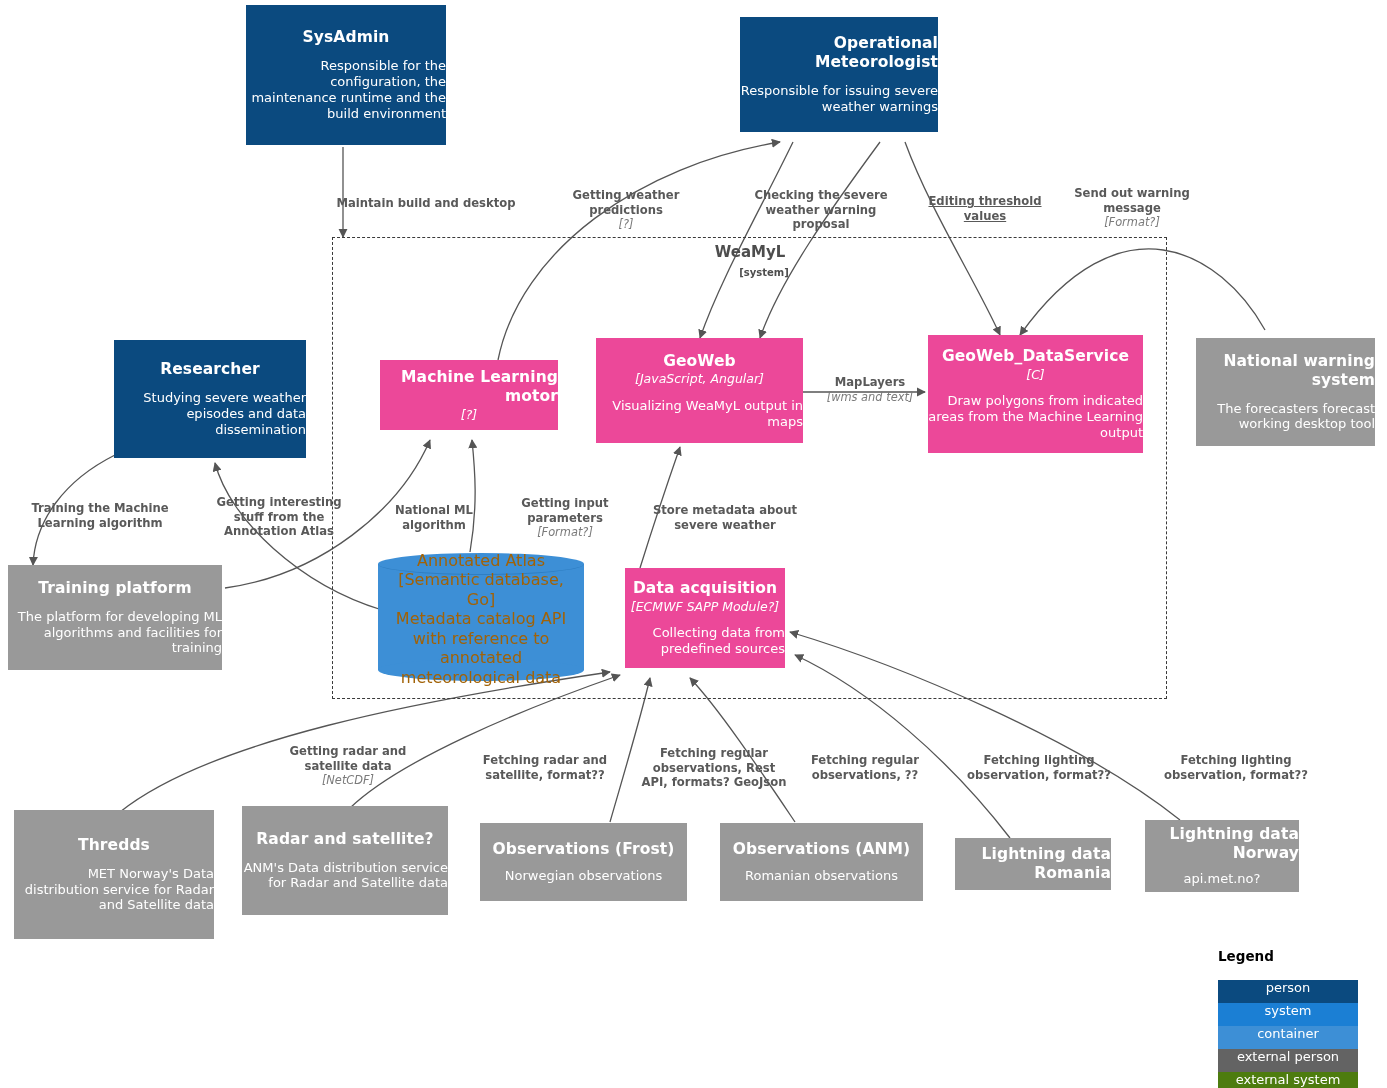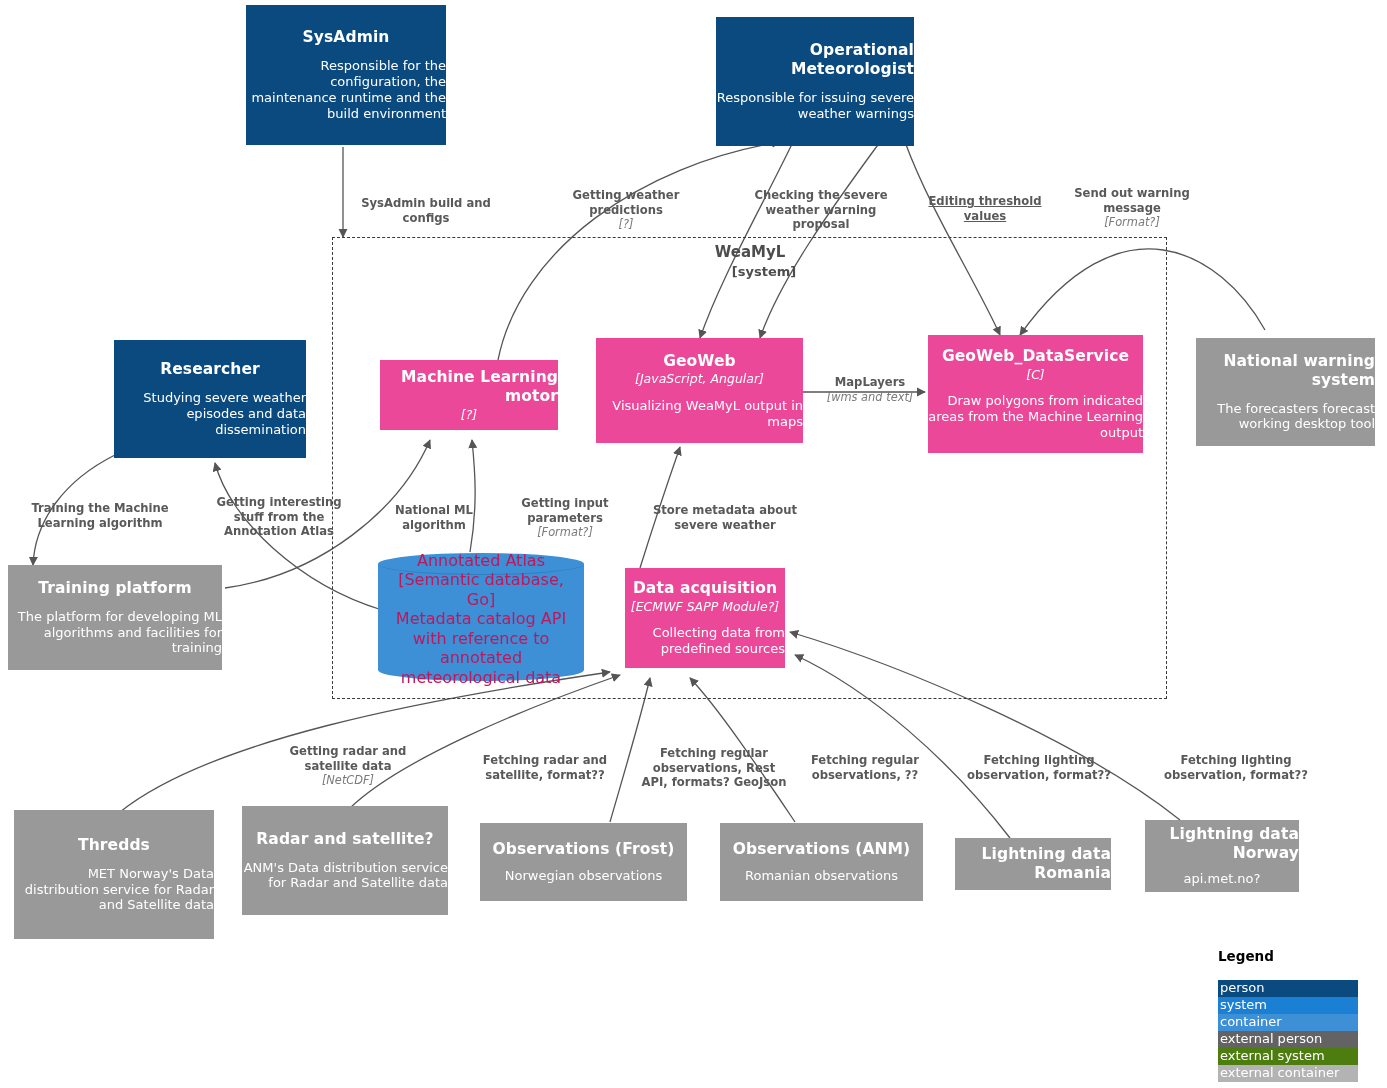--- a/index.html
+++ b/index.html
@@ -89,21 +89,21 @@
     box-sizing: border-box;
   }
   .db .db-text {
     position: absolute;
     left: 0; right: 0; top: 0; bottom: 0;
     display: flex;
     flex-direction: column;
     align-items: center;
     justify-content: center;
     text-align: center;
-    color: #be185d;
+    color: #a16207;
     padding: 14px 12px 10px;
     box-sizing: border-box;
     line-height: 1.22;
   }
 
   
   .boundary {
     position: absolute;
     border: 1.6px dashed #3a3a3a;
     box-sizing: border-box;
@@ -111,21 +111,21 @@
   }
   .boundary-label {
     position: absolute;
     text-align: center;
     color: #4d4d4d;
     font-weight: bold;
     font-size: 15px;
     line-height: 1.25;
   }
   .boundary-label .sub {
-    font-size: 13px;
+    font-size: 10px;
     padding-left: 28px;
   }
 
   
   .edge-label {
     position: absolute;
     color: #595959;
     font-weight: bold;
     font-size: 11.6px;
     text-align: center;
@@ -149,24 +149,25 @@
   }
   .legend-title {
     font-weight: bold;
     font-size: 13.5px;
     color: #000000;
     margin-bottom: 16px;
   }
   .legend-row {
     color: #ffffff;
     font-size: 13px;
-    padding: 0 2px;
+    padding: 0 10px;
     line-height: 15.5px;
-    height: 17px;
+    height: 23px;
     white-space: nowrap;
+    text-align: center;
   }
 </style>
 </head>
 <body>
 
 <div id="canvas">
 
   <svg class="edges" viewBox="0 0 1387 1088">
     <defs>
       <marker id="arrow" viewBox="0 0 10 10" refX="9" refY="5" markerWidth="7" markerHeight="7" orient="auto-start-reverse">
@@ -217,21 +218,21 @@
   <div class="boundary-label" style="left:650px; top:243px; width:200px;">
     <span>WeaMyL</span><br>
     <span class="sub">[system]</span>
   </div>
 
   <div class="node c-person" style="left:246px; top:5px; width:200px; height:140px;">
     <div class="title">SysAdmin</div>
     <div class="desc">Responsible for the configuration, the maintenance runtime and the build environment</div>
   </div>
 
-  <div class="node c-person" style="left:716px; top:17px; width:198px; height:129px;">
+  <div class="node c-person" style="left:740px; top:17px; width:198px; height:115px;">
     <div class="title">Operational Meteorologist</div>
     <div class="desc">Responsible for issuing severe weather warnings</div>
   </div>
 
   <div class="node c-person" style="left:114px; top:340px; width:192px; height:118px;">
     <div class="title">Researcher</div>
     <div class="desc">Studying severe weather episodes and data dissemination</div>
   </div>
 
   <div class="node c-container" style="left:380px; top:360px; width:178px; height:70px;">
@@ -302,21 +303,21 @@
   <div class="node c-ext-system compact" style="left:955px; top:838px; width:156px; height:52px;">
     <div class="title">Lightning data Romania</div>
   </div>
 
   <div class="node c-ext-system compact" style="left:1145px; top:820px; width:154px; height:72px;">
     <div class="title">Lightning data Norway</div>
     <div class="desc">api.met.no?</div>
   </div>
 
   <div class="edge-label" style="left:336px; top:182px; width:180px;">
-    <span>SysAdmin build and configs</span>
+    <span>Maintain build and desktop</span>
   </div>
 
   <div class="edge-label" style="left:552px; top:174px; width:148px;">
     <span>Getting weather predictions</span>
     <span class="fmt">[?]</span>
   </div>
 
   <div class="edge-label" style="left:736px; top:174px; width:170px;">
     <span>Checking the severe weather warning proposal</span>
   </div>

